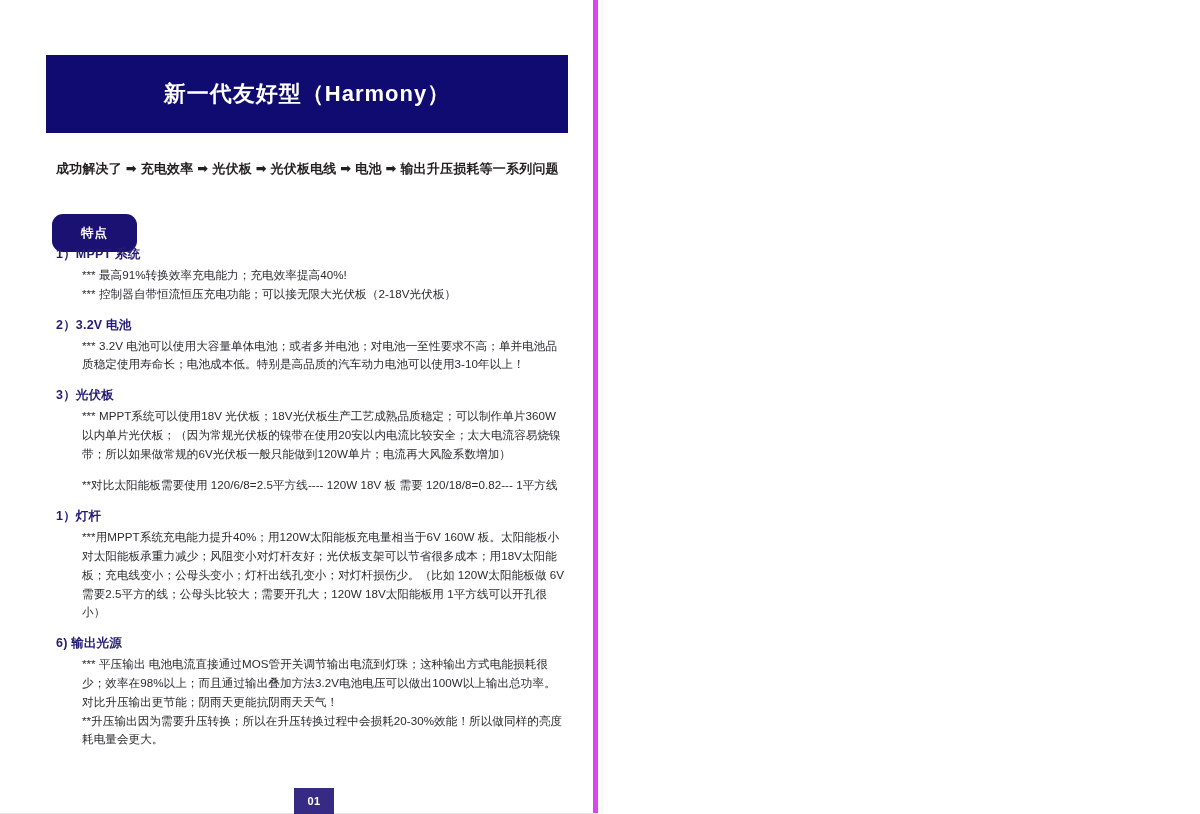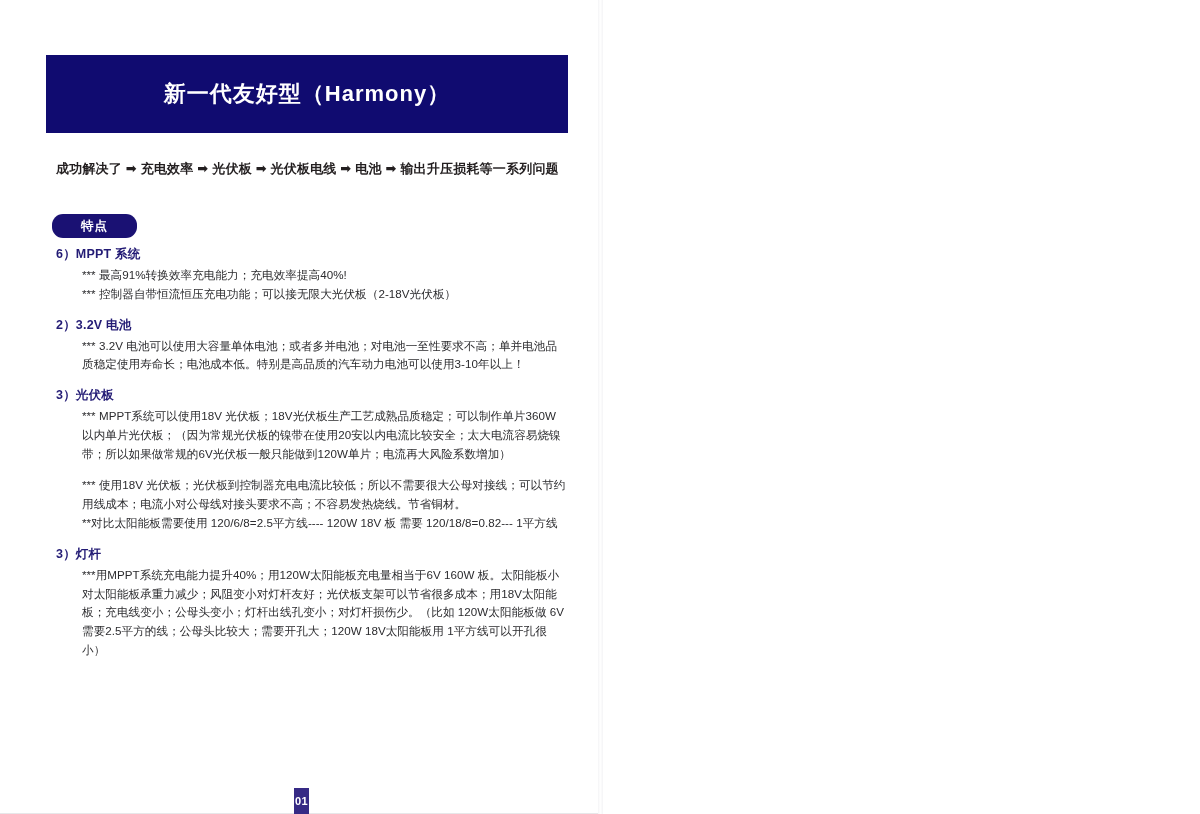--- a/index.html
+++ b/index.html
@@ -20,21 +20,21 @@
     display: flex;
     background: #ffffff;
   }
 
   
   .page {
     position: relative;
     height: 814px;
     background: #ffffff;
   }
-  .page-left  { width: 600px; border-right: 2px solid #d946ef; }
+  .page-left  { width: 600px; border-right: 7px solid #d946ef; }
   .page-right { width: 600px; border-left: 1px solid #f2f2f3; }
 
   .spine {
     position: absolute;
     left: 598px; top: 0;
     width: 5px; height: 814px;
     background: linear-gradient(to right,#f4f4f6,#ffffff 45%,#f4f4f6);
     z-index: 5;
     pointer-events: none;
   }
@@ -67,21 +67,21 @@
     font-size: 13px;
     color: #231f20;
     font-weight: bold;
     white-space: nowrap;
     letter-spacing: 0.2px;
   }
 
   .features-pill {
     position: absolute;
     left: 52px; top: 214px;
-    width: 85px; height: 24px;
+    width: 85px; height: 38px;
     background: #1a1173;
     border-radius: 11px;
     color: #ffffff;
     font-size: 12.5px;
     font-weight: bold;
     display: flex;
     align-items: center;
     justify-content: center;
     letter-spacing: 1px;
   }
@@ -105,21 +105,21 @@
     line-height: 1.62;
     letter-spacing: 0.05px;
     margin-bottom: 0;
     margin-left: 26px;
   }
 
   
   .pagenum {
     position: absolute;
     bottom: 0;
-    width: 15px; height: 26px;
+    width: 40px; height: 26px;
     background: #362a85;
     color: #ffffff;
     font-size: 11px;
     font-weight: bold;
     display: flex;
     align-items: center;
     justify-content: center;
     letter-spacing: 0.5px;
   }
   .pn-left  { left: 294px; }
@@ -142,45 +142,49 @@
       <div class="title-line">新一代友好型（Harmony）</div>
     </div>
 
     <div class="solved-line">成功解决了 ➡ 充电效率 ➡ 光伏板 ➡ 光伏板电线 ➡ 电池 ➡ 输出升压损耗等一系列问题</div>
 
     <div class="features-pill">特点</div>
 
     <div class="feature-body">
 
       <div class="feat">
-        <div class="feat-head">6）MPPT 系统</div>
+        <div class="feat-head">1）MPPT 系统</div>
         <div class="feat-p">*** 最高91%转换效率充电能力；充电效率提高40%!</div>
         <div class="feat-p">*** 控制器自带恒流恒压充电功能；可以接无限大光伏板（2-18V光伏板）</div>
       </div>
 
       <div class="feat">
         <div class="feat-head">2）3.2V 电池</div>
         <div class="feat-p">*** 3.2V 电池可以使用大容量单体电池；或者多并电池；对电池一至性要求不高；单并电池品质稳定使用寿命长；电池成本低。特别是高品质的汽车动力电池可以使用3-10年以上！</div>
       </div>
 
       <div class="feat">
         <div class="feat-head">3）光伏板</div>
         <div class="feat-p">*** MPPT系统可以使用18V 光伏板；18V光伏板生产工艺成熟品质稳定；可以制作单片360W以内单片光伏板；（因为常规光伏板的镍带在使用20安以内电流比较安全；太大电流容易烧镍带；所以如果做常规的6V光伏板一般只能做到120W单片；电流再大风险系数增加）</div>
       </div>
 
       <div class="feat">
-        <div class="feat-p">*** 使用18V 光伏板；光伏板到控制器充电电流比较低；所以不需要很大公母对接线；可以节约用线成本；电流小对公母线对接头要求不高；不容易发热烧线。节省铜材。</div>
         <div class="feat-p">**对比太阳能板需要使用 120/6/8=2.5平方线---- 120W 18V 板 需要 120/18/8=0.82--- 1平方线</div>
       </div>
 
       <div class="feat">
-        <div class="feat-head">3）灯杆</div>
+        <div class="feat-head">1）灯杆</div>
         <div class="feat-p">***用MPPT系统充电能力提升40%；用120W太阳能板充电量相当于6V 160W 板。太阳能板小对太阳能板承重力减少；风阻变小对灯杆友好；光伏板支架可以节省很多成本；用18V太阳能板；充电线变小；公母头变小；灯杆出线孔变小；对灯杆损伤少。（比如 120W太阳能板做 6V 需要2.5平方的线；公母头比较大；需要开孔大；120W 18V太阳能板用 1平方线可以开孔很小）</div>
       </div>
 
+      <div class="feat">
+        <div class="feat-head">6) 输出光源</div>
+        <div class="feat-p">*** 平压输出 电池电流直接通过MOS管开关调节输出电流到灯珠；这种输出方式电能损耗很少；效率在98%以上；而且通过输出叠加方法3.2V电池电压可以做出100W以上输出总功率。对比升压输出更节能；阴雨天更能抗阴雨天天气！</div>
+        <div class="feat-p">**升压输出因为需要升压转换；所以在升压转换过程中会损耗20-30%效能！所以做同样的亮度耗电量会更大。</div>
+      </div>
 
     </div>
 
     <div class="footrule fr-left"></div>
     <div class="pagenum pn-left">01</div>
   </div>
 
   <div class="page page-right">
 
     

